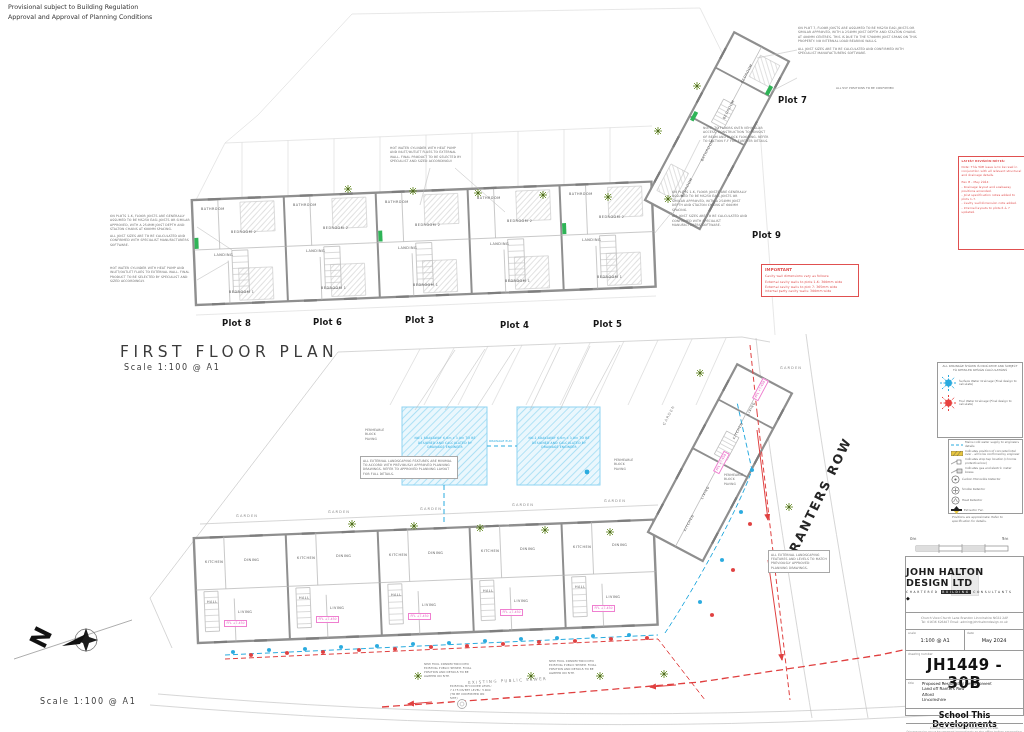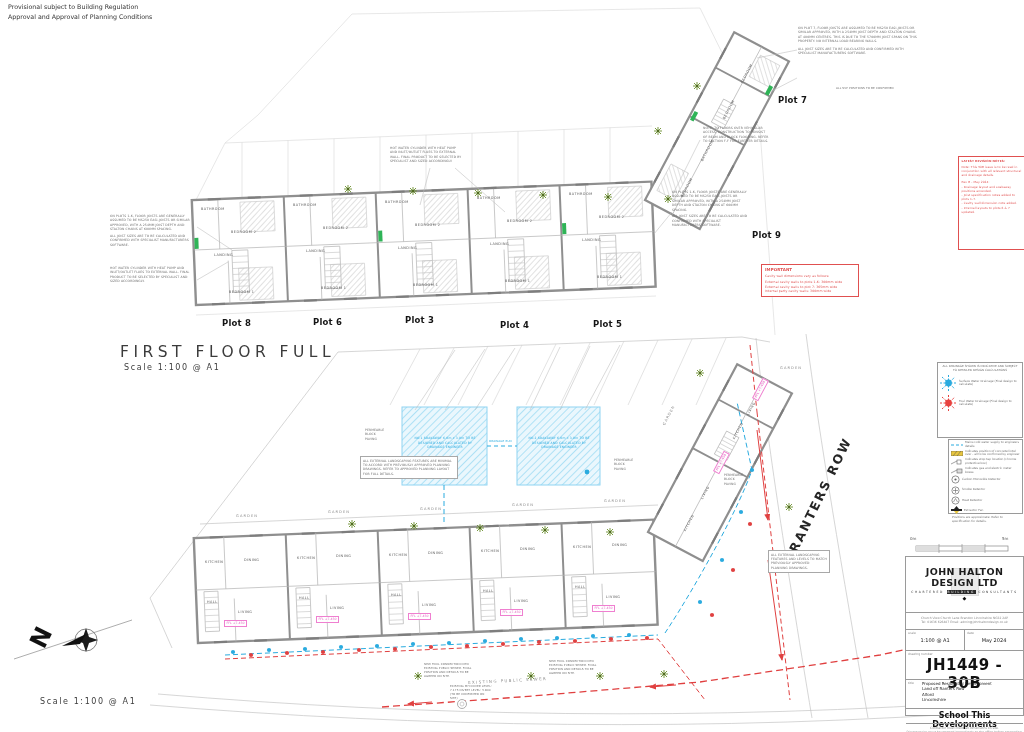--- a/index.html
+++ b/index.html
@@ -257,21 +257,21 @@
     <rect x="962" y="546" width="23" height="5" fill="#dedede"></rect>
     <path d="M939 544v9M962 544v9M985 544v9" stroke="#888" stroke-width=".6"></path>
   </g>
 </svg>
 
 <div class="notice">
   <div>Provisional subject to Building Regulation</div>
   <div>Approval and Approval of Planning Conditions</div>
 </div>
 
-<div class="planTitle" style="left:120px;top:343px">FIRST FLOOR FULL</div>
+<div class="planTitle" style="left:120px;top:343px">FIRST FLOOR PLAN</div>
 <div class="planScale" style="left:124px;top:363px">Scale 1:100 @ A1</div>
 <div class="planScale" style="left:40px;top:697px">Scale 1:100 @ A1</div>
 
 <div class="plot" style="left:222px;top:318px">Plot 8</div>
 <div class="plot" style="left:313px;top:317px">Plot 6</div>
 <div class="plot" style="left:405px;top:315px">Plot 3</div>
 <div class="plot" style="left:500px;top:320px">Plot 4</div>
 <div class="plot" style="left:593px;top:319px">Plot 5</div>
 <div class="plot" style="left:752px;top:230px">Plot 9</div>
 <div class="plot" style="left:778px;top:95px">Plot 7</div>
@@ -488,21 +488,21 @@
     <div class="legLbl">Extractor Fan</div>
       </div>
   <div class="legLbl" style="margin:2px 3px">Positions are approximate. Refer to specification for details.</div>
 </div>
 
 <div class="abs" style="left:910px;top:536px;font-size:4px;color:#555">0m</div>
 <div class="abs" style="left:1002px;top:536px;font-size:4px;color:#555">5m</div>
 
 <div class="tb" style="left:905px;top:556px;width:117px;height:158px">
 
-  <div style="position:relative;height:46px;text-align:center">
+  <div style="position:relative;height:46px;">
     <div class="abs" style="left:45px;top:2px;width:26px;height:26px;background:#d9d9d9;border:1px solid #c2c2c2;opacity:.55"></div>
     <div style="position:relative;font-size:9.5px;font-weight:bold;letter-spacing:.4px;color:#1c1c1c;margin-top:9px">JOHN HALTON DESIGN LTD</div>
     <div style="position:relative;font-size:3px;letter-spacing:1.6px;color:#333;margin-top:2px">
       <span>CHARTERED</span>
       <span class="chip">BUILDING</span>
       <span>CONSULTANTS</span>
     </div>
     <div style="font-size:5px;color:#111;margin-top:1px">◆</div>
   </div>
 

